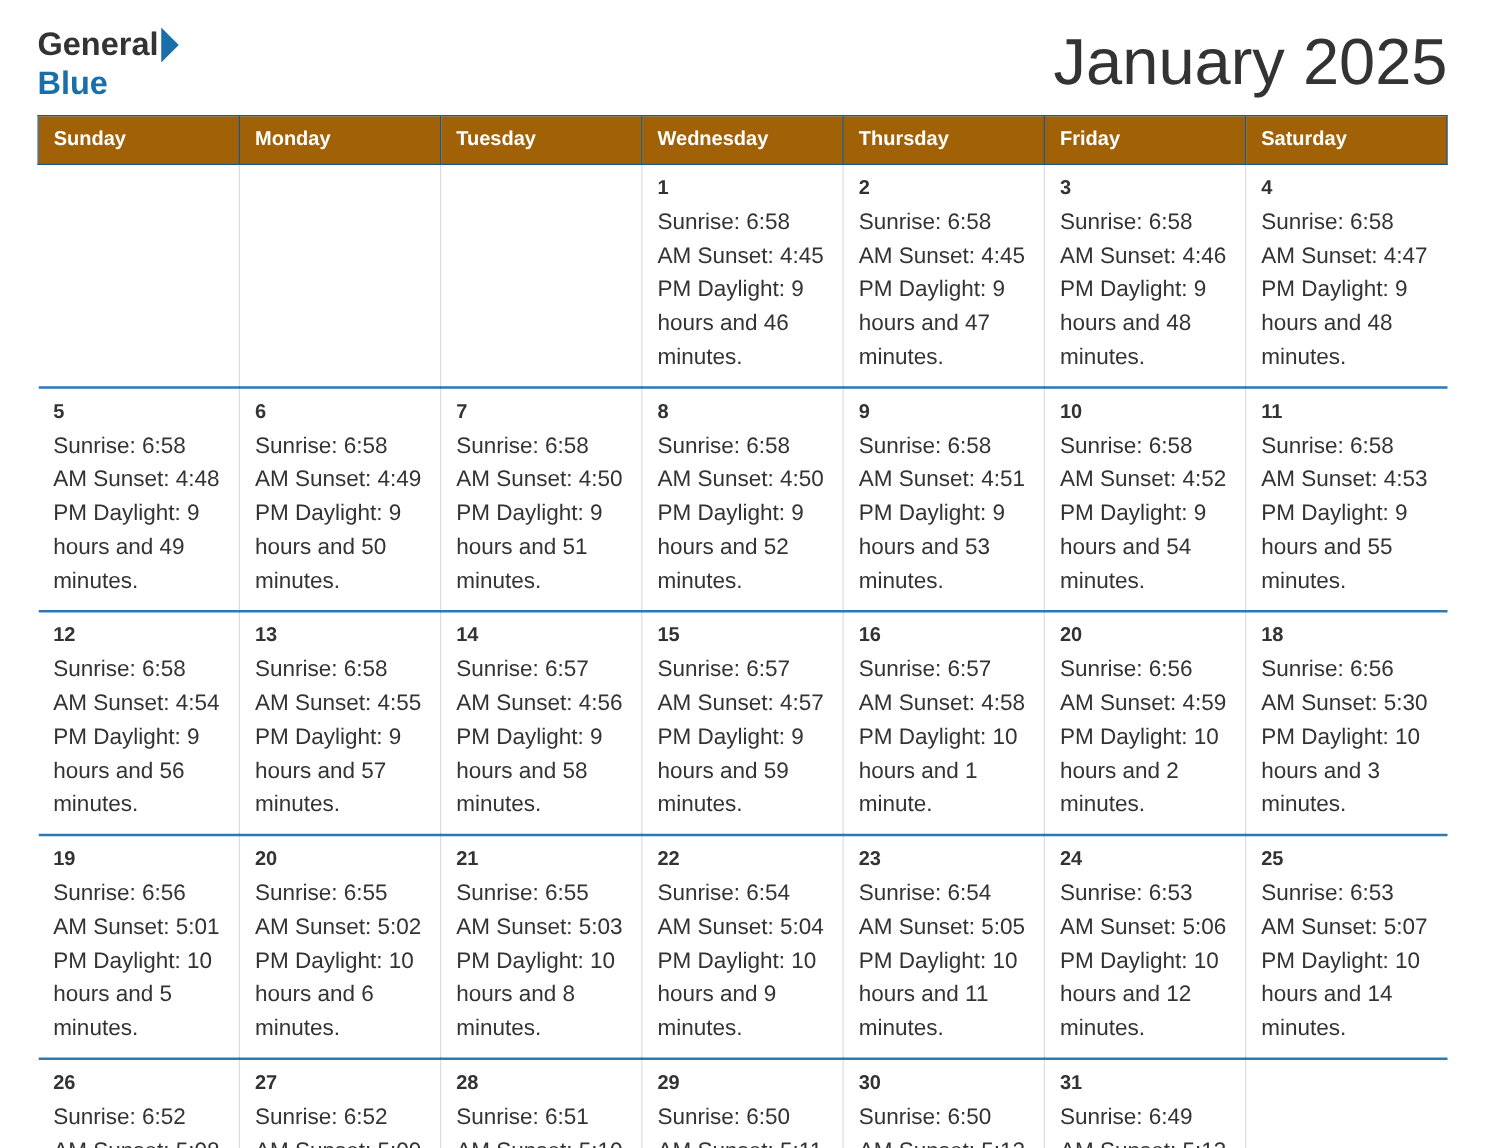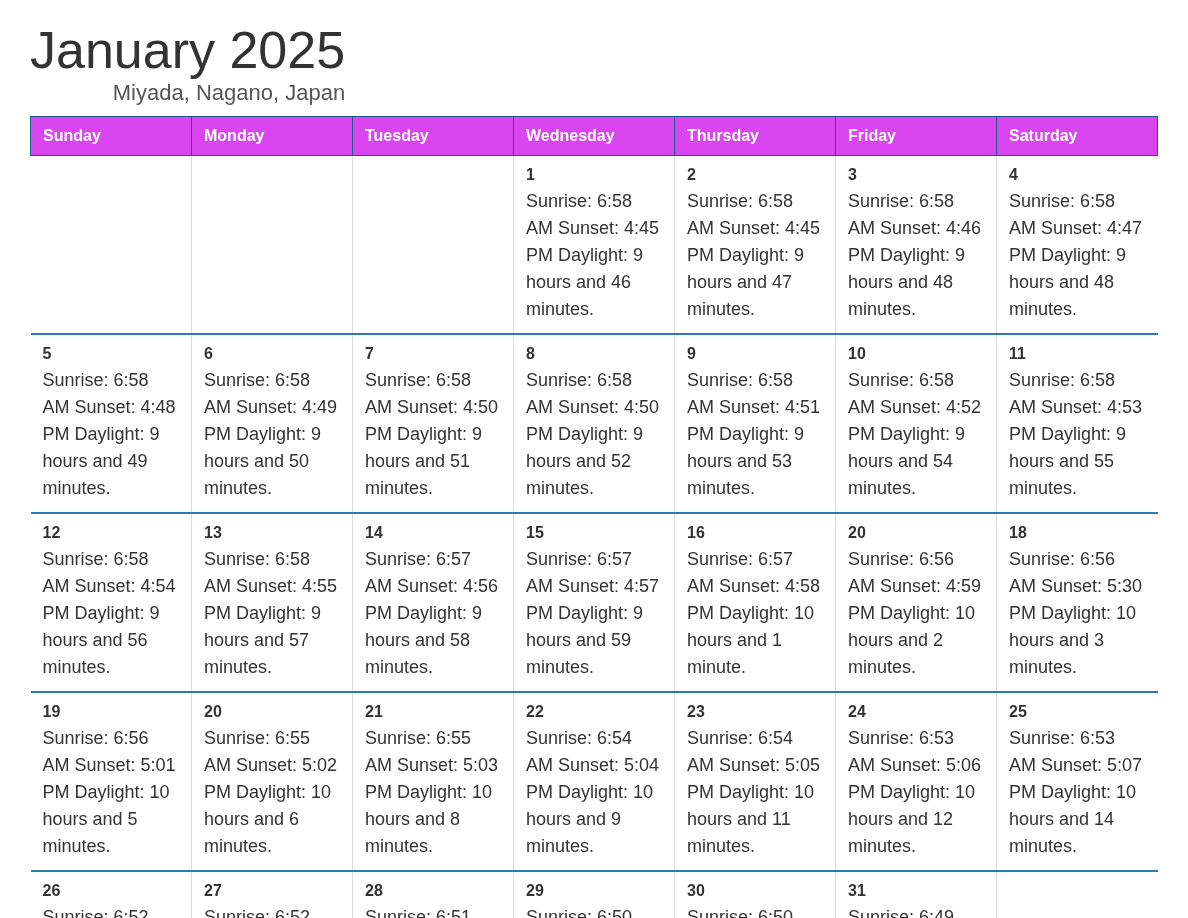--- a/index.html
+++ b/index.html
@@ -55,21 +55,21 @@
       font-size: 22px;
       font-weight: normal;
       color: #555;
     }
     .calendar {
       width: 100%;
       border-collapse: collapse;
       margin-top: 8px;
     }
     .calendar thead tr th {
-      background: #d946ef;
+      background: #a16207;
       color: #fff;
       font-size: 16px;
       font-weight: bold;
       padding: 10px 12px;
       text-align: left;
       border: 1px solid #1a5a8a;
     }
     .calendar tbody tr {
       border-bottom: 2px solid #2a7ab8;
     }
@@ -98,23 +98,29 @@
       line-height: 1.5;
     }
     .empty-cell {
       background: #fff;
     }
   </style>
 </head>
 <body>
 
 <div class="header">
+  <div class="logo">
+    <div class="logo-top">
+      <span class="logo-general">General</span>
+      <span class="logo-triangle"></span>
+    </div>
+    <div class="logo-blue">Blue</div>
+  </div>
   <div class="title-block">
     <h1>January 2025</h1>
-    <h2>Miyada, Nagano, Japan</h2>
   </div>
 </div>
 
 <table class="calendar">
   <thead>
     <tr>
     <th>Sunday</th>
         <th>Monday</th>
         <th>Tuesday</th>
         <th>Wednesday</th>

